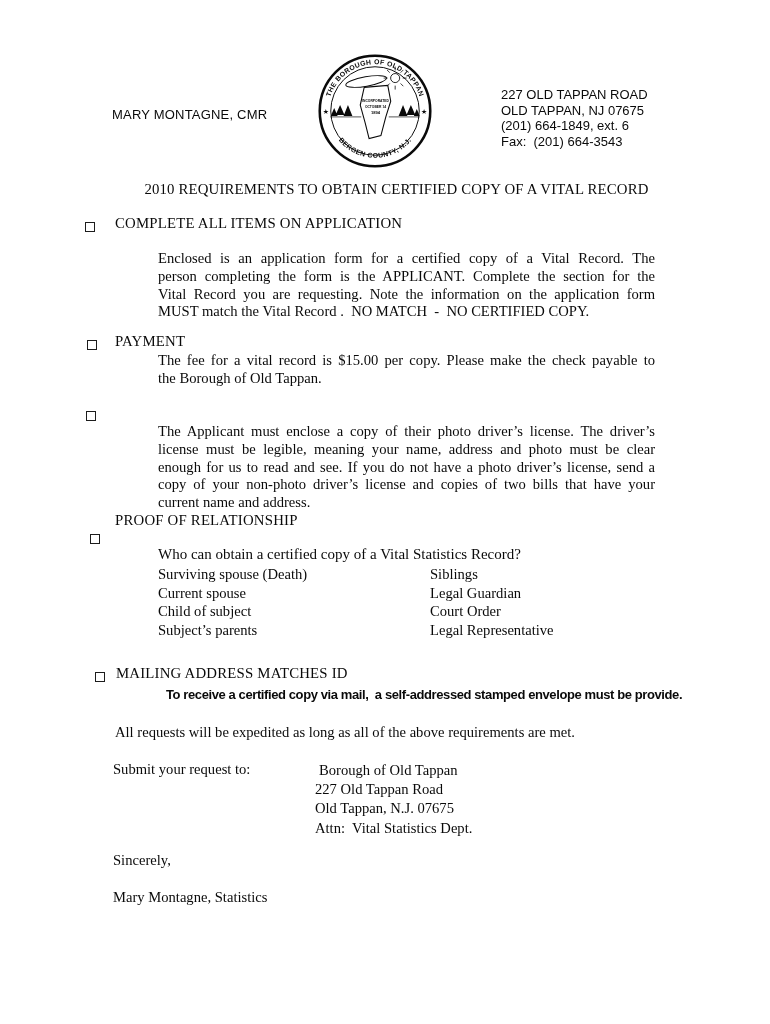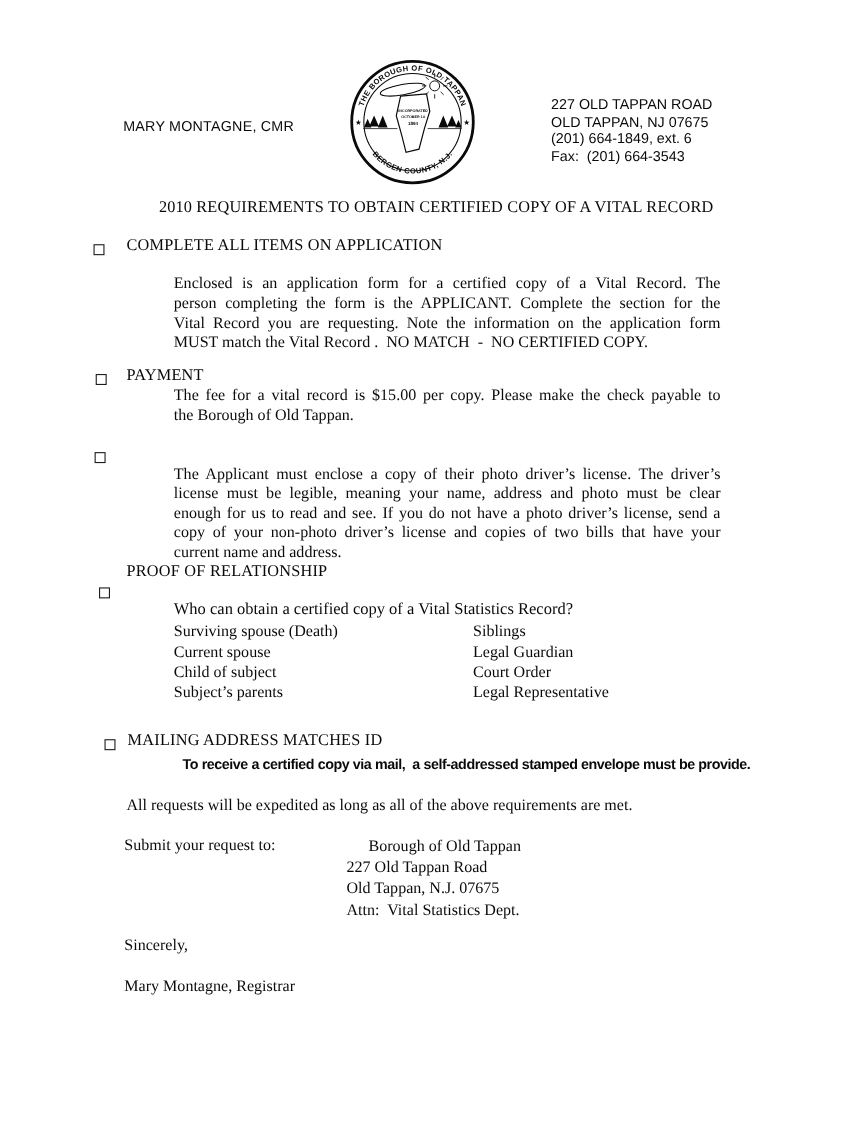--- a/index.html
+++ b/index.html
@@ -34,21 +34,21 @@
                 font-size:14.6px; line-height:18.6px; }
   .list-row { position:relative; }
   .col-right { position:absolute; left:272px; top:0; white-space:pre-wrap; }
   .mail-note { left:149px; top:687px; font-family:"Liberation Sans", sans-serif;
                font-weight:bold; font-size:13px; letter-spacing:-0.4px; white-space:pre-wrap;margin-left:17px; }
 
   
   .expedite { left:115px; top:724px; font-size:14.6px; white-space:pre-wrap; }
   .submit-label { left:113px; top:761px; font-size:14.6px; }
   .submit-addr { left:315px; top:761px; font-size:14.6px; line-height:19.2px; }
-  .submit-addr .first { padding-left:4px;margin-left:16px; }
+  .submit-addr .first { padding-left:4px; }
   .submit-addr div { white-space:pre-wrap; }
   .signoff { left:113px; top:852px; font-size:14.6px; }
   .signature { left:113px; top:889px; font-size:14.6px; }
 
   svg text { fill:#0a0a0a; }
 </style>
 </head>
 <body>
 
 <div class="page">
@@ -152,15 +152,15 @@
 
   <div class="abs submit-label">Submit your request to:</div>
   <div class="abs submit-addr">
     <div class="first">Borough of Old Tappan</div>
     <div>227 Old Tappan Road</div>
     <div>Old Tappan, N.J. 07675</div>
     <div>Attn:  Vital Statistics Dept.</div>
   </div>
 
   <div class="abs signoff">Sincerely,</div>
-  <div class="abs signature">Mary Montagne, Registrar</div>
+  <div class="abs signature">Mary Montagne, Statistics</div>
 
 </div>
 
 </body></html>

